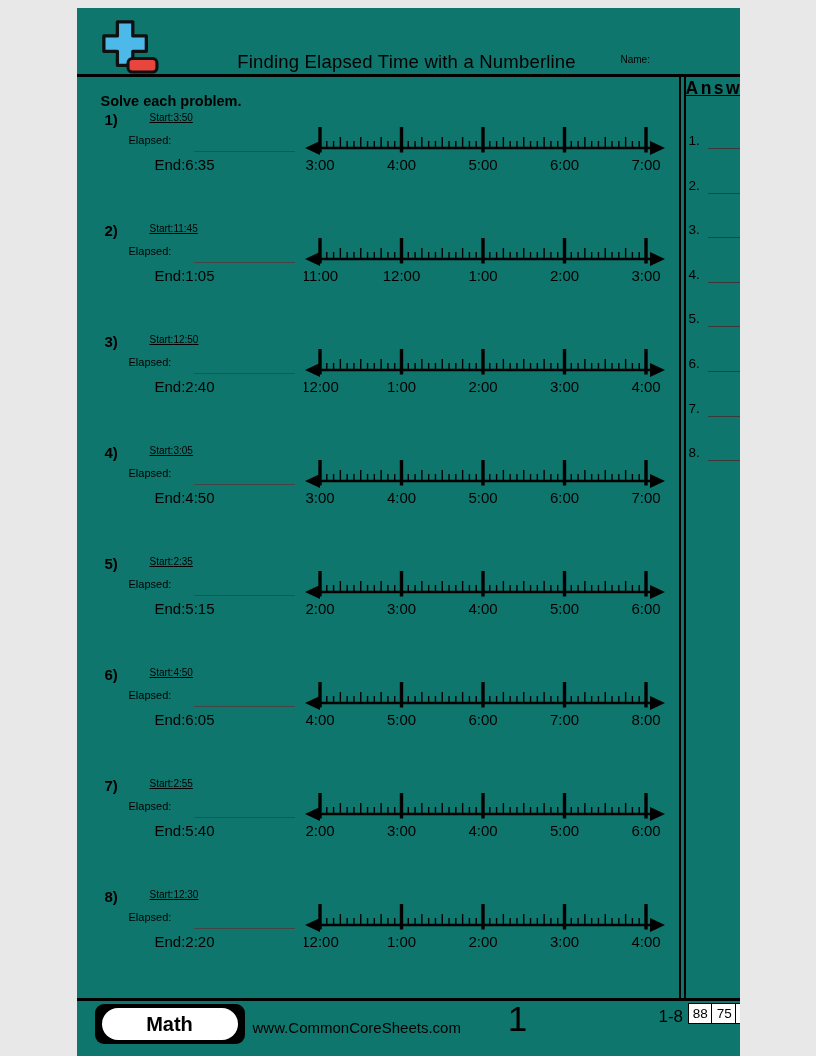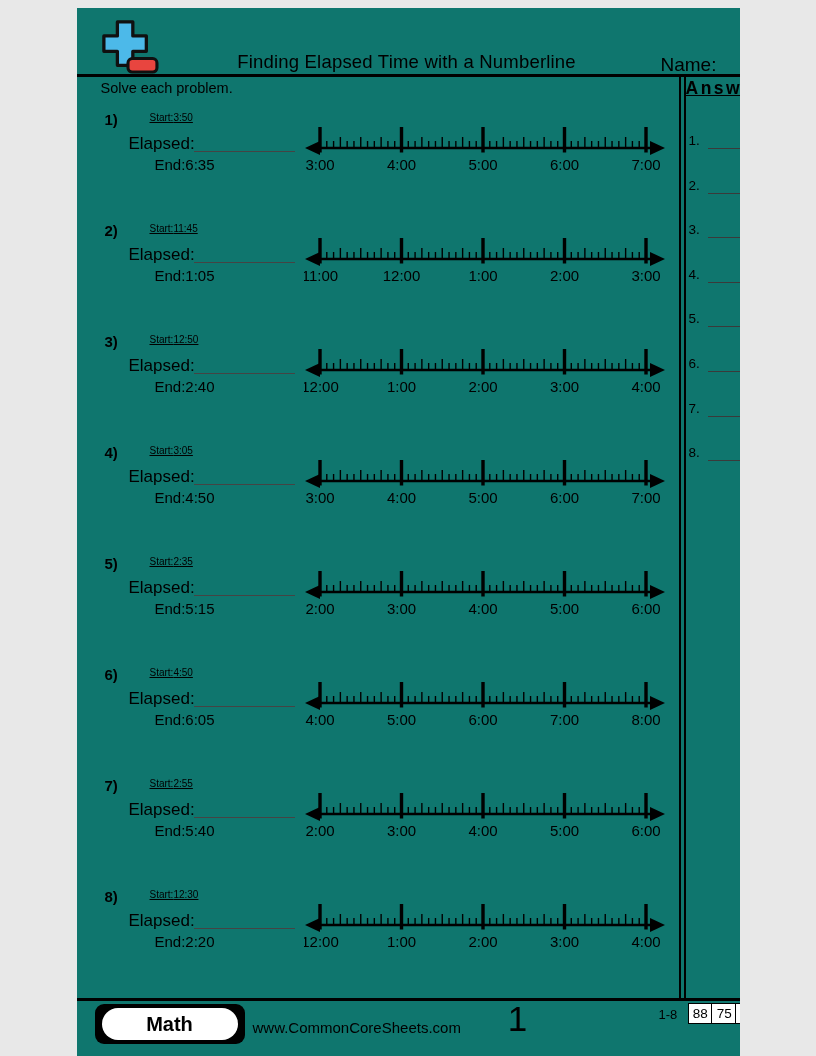--- a/index.html
+++ b/index.html
@@ -8,23 +8,23 @@
     position:relative; width:663px; height:1056px; margin:8px auto;
     background:#0f766e; overflow:hidden;
     font-family:"Liberation Sans", sans-serif; color:#000;
   }
   
   .logo { position:absolute; left:20px; top:11px; width:62px; height:55px; }
   .page-title {
     position:absolute; left:120px; top:43px; width:420px;
     text-align:center; font-size:18.5px; letter-spacing:0.2px;
   }
-  .name-label { position:absolute; left:584px; top:46px; font-size:19px; }
+  .name-label { position:absolute; left:544px; top:46px; font-size:10px; }
   .header-rule { position:absolute; left:0; top:66px; width:816px; height:3.4px; background:#000; }
-  .instructions { position:absolute; left:24px; top:72px; font-size:14.5px; font-weight:normal; }
+  .instructions { position:absolute; left:24px; top:85px; font-size:14.5px; font-weight:bold; }
 
   
   .divider {
     position:absolute; left:602px; top:66px; height:925px; width:7px;
     border-left:2px solid #000; border-right:2px solid #000;
   }
   .answers-title {
     position:absolute; left:609px; top:70px; width:204px; text-align:left;
     font-size:17.5px; font-weight:bold; letter-spacing:2.5px;
     text-decoration:underline;
@@ -33,42 +33,42 @@
     position:absolute; left:612px; width:180px; height:20px;
     display:flex; align-items:flex-end;
   }
   .answer-num { font-size:13.5px; width:19px; flex:none; padding-bottom:1px; }
   .answer-blank { flex:1; border-bottom:1.6px solid #3a3a3a; height:100%; }
 
   
   .problem { position:absolute; left:0; width:600px; height:72px; }
   .p-num   { position:absolute; left:28px; top:0;  font-size:15px; font-weight:bold; }
   .p-start { position:absolute; left:73px; top:1px;  font-size:10px;text-decoration:underline; }
-  .p-elapsed-label { position:absolute; left:52px; top:23px; font-size:17px; }
+  .p-elapsed-label { position:absolute; left:52px; top:23px; font-size:11px; }
   .p-elapsed-blank { position:absolute; left:117px; top:25px; width:101px; height:16px;
                      border-bottom:1.6px solid #444; }
   .p-end   { position:absolute; left:78px; top:45px; font-size:15px; }
   .p-timeline { position:absolute; left:227px; top:13px; width:362px; height:50px; }
 
   
   .footer-rule { position:absolute; left:0; top:990px; width:816px; height:3px; background:#000; }
   .math-badge {
     position:absolute; left:18px; top:996px; width:150px; height:40px;
     background:#000; border-radius:9px;
   }
   .math-badge-inner {
     position:absolute; left:7px; right:7px; top:4px; bottom:4px;
     background:#fff; border-radius:16px;
     display:flex; align-items:center; justify-content:center;
     font-size:20px; font-weight:bold;
   }
   .website { position:absolute; left:176px; top:1011px; font-size:15px; }
   .page-number { position:absolute; left:416px; top:991px; width:50px; text-align:center;
                  font-size:35px; font-weight:200; }
-  .score-range { position:absolute; left:582px; top:999px; font-size:13px; }
+  .score-range { position:absolute; left:582px; top:999px; font-size:17px; }
   .score-grid { position:absolute; left:611px; top:995px; display:flex; }
   .score-cell {
     width:25.5px; height:21px; border:1.6px solid #000; margin-left:-1.6px;
     display:flex; align-items:center; justify-content:center;
     font-size:13.5px; background:#fff;
   }
   .score-cell:first-child { margin-left:0; }
 </style>
 </head>
 <body>

